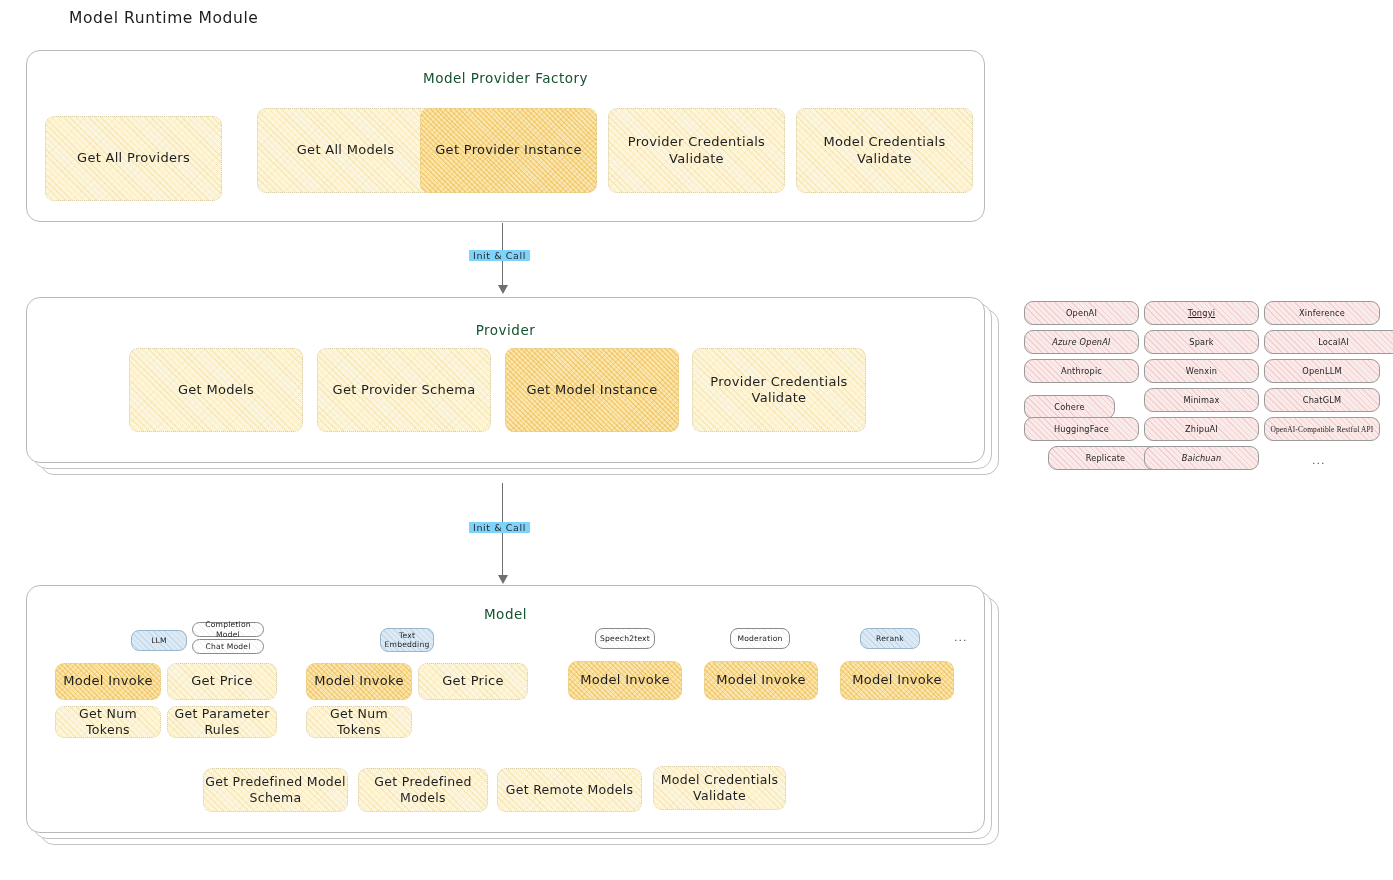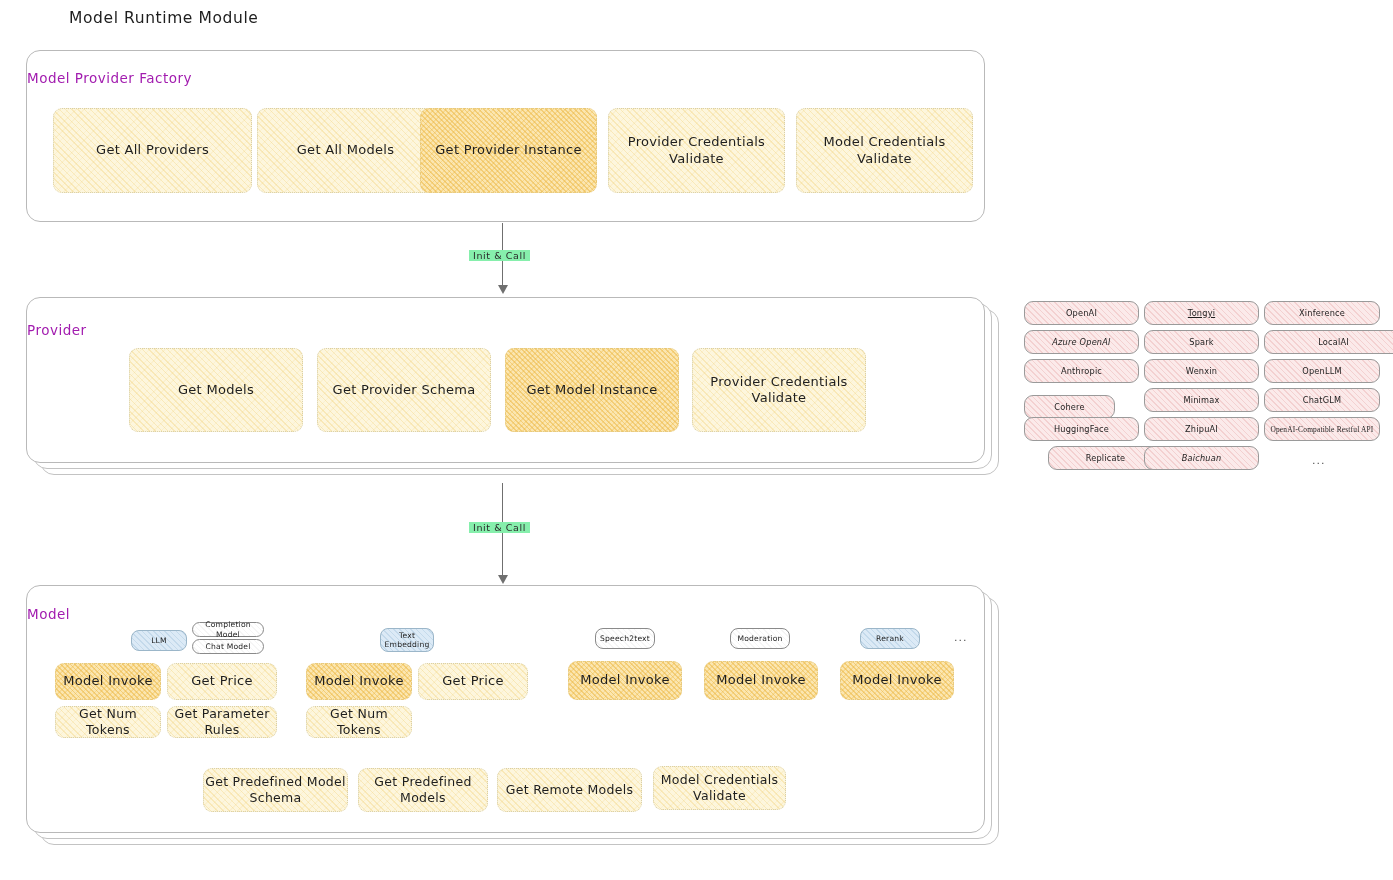--- a/index.html
+++ b/index.html
@@ -21,22 +21,22 @@
 
   
   .section{
     position:absolute;
     background:#ffffff;
     border:1.4px solid #b9b9b9;
     border-radius:14px;
     box-sizing:border-box;
   }
   .section .sec-title{
-    position:absolute;left:0;right:0;text-align:left;
-    font-size:13.5px;color:#a21caf;letter-spacing:.5px;
+    position:absolute;left:0;right:0;text-align:center;
+    font-size:13.5px;color:#14532d;letter-spacing:.5px;
   }
   
   .stack-layer{
     position:absolute;
     background:#ffffff;
     border:1.3px solid #c3c3c3;
     border-radius:14px;
     box-sizing:border-box;
   }
 
@@ -112,32 +112,32 @@
   }
   .arrow .head{
     position:absolute;left:-4.5px;width:0;height:0;
     border-left:5px solid transparent;
     border-right:5px solid transparent;
     border-top:9px solid #6f6f6f;
   }
   .arrow .lbl{
     position:absolute;
     font-size:9.5px;color:#2a2a2a;letter-spacing:.6px;
-    white-space:nowrap;background:#86efac;padding:0 4px;
+    white-space:nowrap;background:#7dd3fc;padding:0 4px;
   }
 </style>
 </head>
 <body>
 
 <div id="page-title" class="hand">Model Runtime Module</div>
 
 <div class="section" style="left:26px;top:50px;width:959px;height:172px;">
   <div class="sec-title hand" style="top:19px;">Model Provider Factory</div>
 
-  <div class="leaf hand" style="left:18px;top:57px;width:199px;height:85px;margin-left:8px;">Get All Providers</div>
+  <div class="leaf hand" style="left:18px;top:65px;width:177px;height:85px;">Get All Providers</div>
   <div class="leaf hand" style="left:206px;top:57px;width:177px;height:85px;margin-left:24px;">Get All Models</div>
   <div class="leaf hl hand" style="left:393px;top:57px;width:177px;height:85px;">Get Provider Instance</div>
   <div class="leaf hand" style="left:581px;top:57px;width:177px;height:85px;">Provider Credentials Validate</div>
   <div class="leaf hand" style="left:769px;top:57px;width:177px;height:85px;">Model Credentials Validate</div>
 </div>
 
 <div class="arrow" style="left:502px;top:223px;width:2px;height:72px;">
   <div class="ln" style="height:63px;"></div>
   <div class="head" style="top:62px;"></div>
   <div class="lbl hand" style="left:-33px;top:27px;">Init &amp; Call</div>

